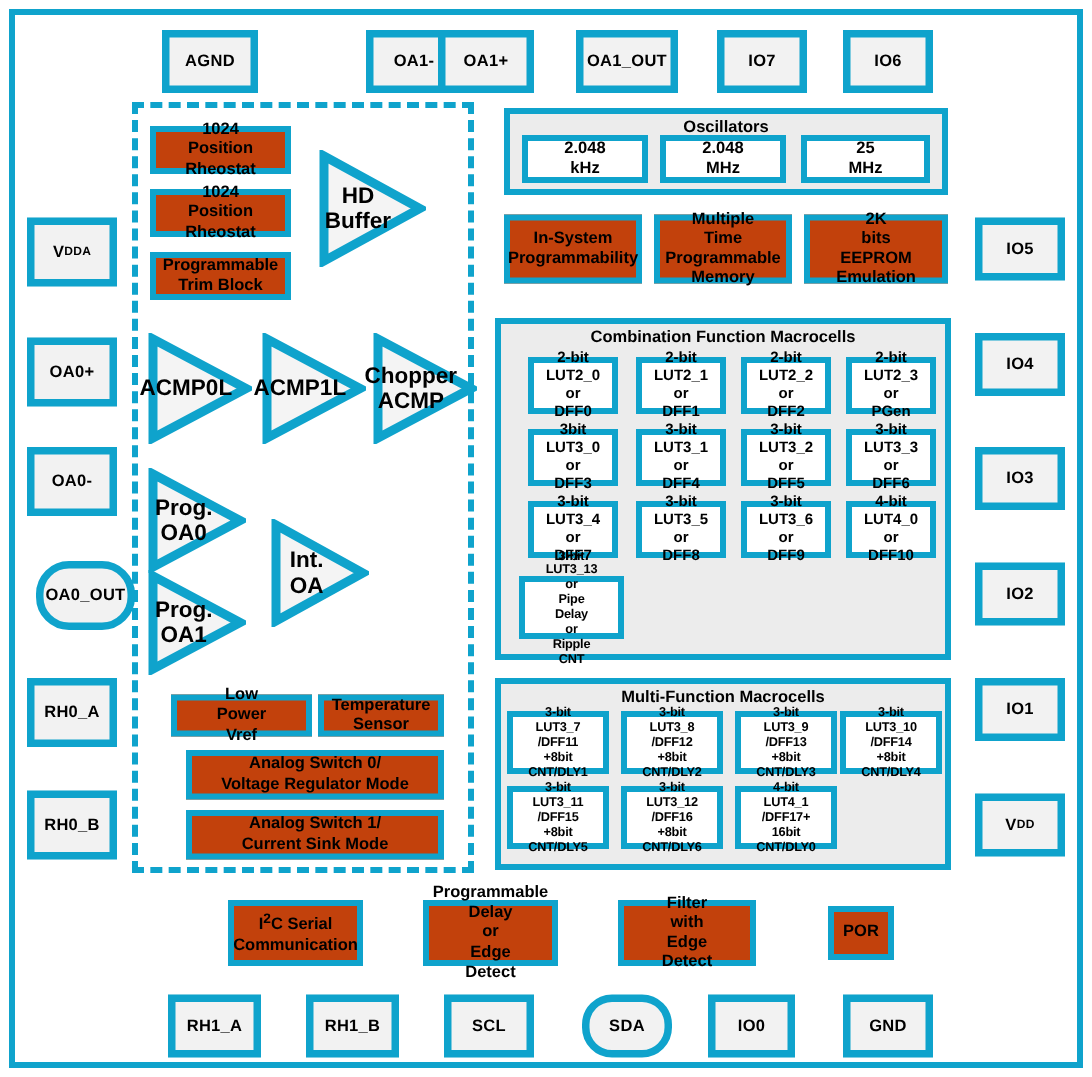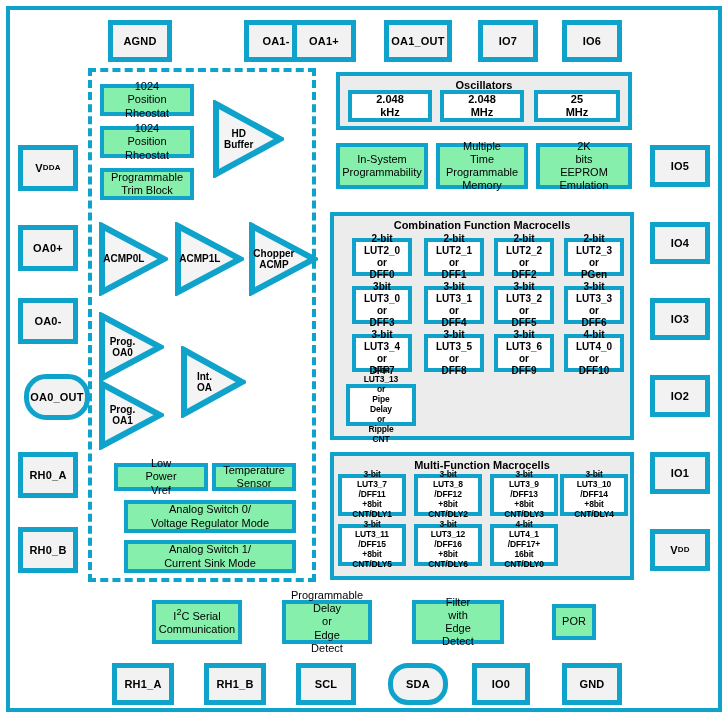--- a/index.html
+++ b/index.html
@@ -47,44 +47,44 @@
     color:#000000;
     line-height:1.15;
     letter-spacing:.2px;
   }
   .pin sub{font-size:8px;line-height:0;}
   
   .blk{
     position:absolute;
     box-sizing:border-box;
     border:4px solid #0fa3cc;
-    background:#86efac;
+    background:#c2410c;
     display:flex;
     align-items:center;
     justify-content:center;
     text-align:center;
-    font-weight:normal;
+    font-weight:bold;
     font-size:11px;
     color:#000000;
     line-height:1.2;
     padding:1px 18px;
   }
   
   .tri{
     position:absolute;
     display:flex;
     align-items:center;
     justify-content:center;
   }
   .tri svg{position:absolute;left:0;top:0;}
   .tri .tri-label{
     position:relative;
     z-index:2;
     font-weight:bold;
-    font-size:10px;
+    font-size:15px;
     color:#000;
     text-align:center;
     line-height:1.15;
     margin-right:26%;
   }
   
   .group{
     position:absolute;
     box-sizing:border-box;
     border:4px solid #0fa3cc;

